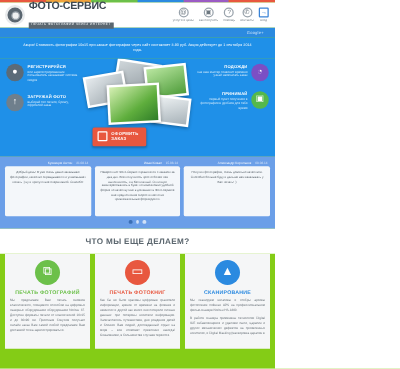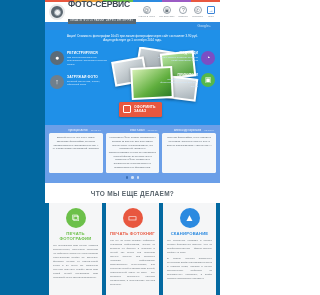--- a/index.html
+++ b/index.html
@@ -3,21 +3,21 @@
 <meta charset="utf-8">
 <title>ФОТО-СЕРВИС</title>
 <style>
   * { box-sizing: border-box; margin: 0; padding: 0; }
   html, body {
     width: 220px; height: 295px;
     font-family: "Liberation Sans", sans-serif;
     background: #ffffff;
     overflow: hidden;
   }
-  #page { position: relative; width: 220px; height: 295px; overflow: hidden; background:#0369a1;padding-left:45px; }
+  #page { position: relative; width: 220px; height: 295px; overflow: hidden; background:#84cc16; }
 
   
   .topstrip { display:flex; height:2px; width:100%; }
   .topstrip i { flex:1; display:block; }
 
   
   .header {
     height: 20px; background:#fff; display:flex; align-items:center;
     padding: 0 4px; position:relative;
   }

